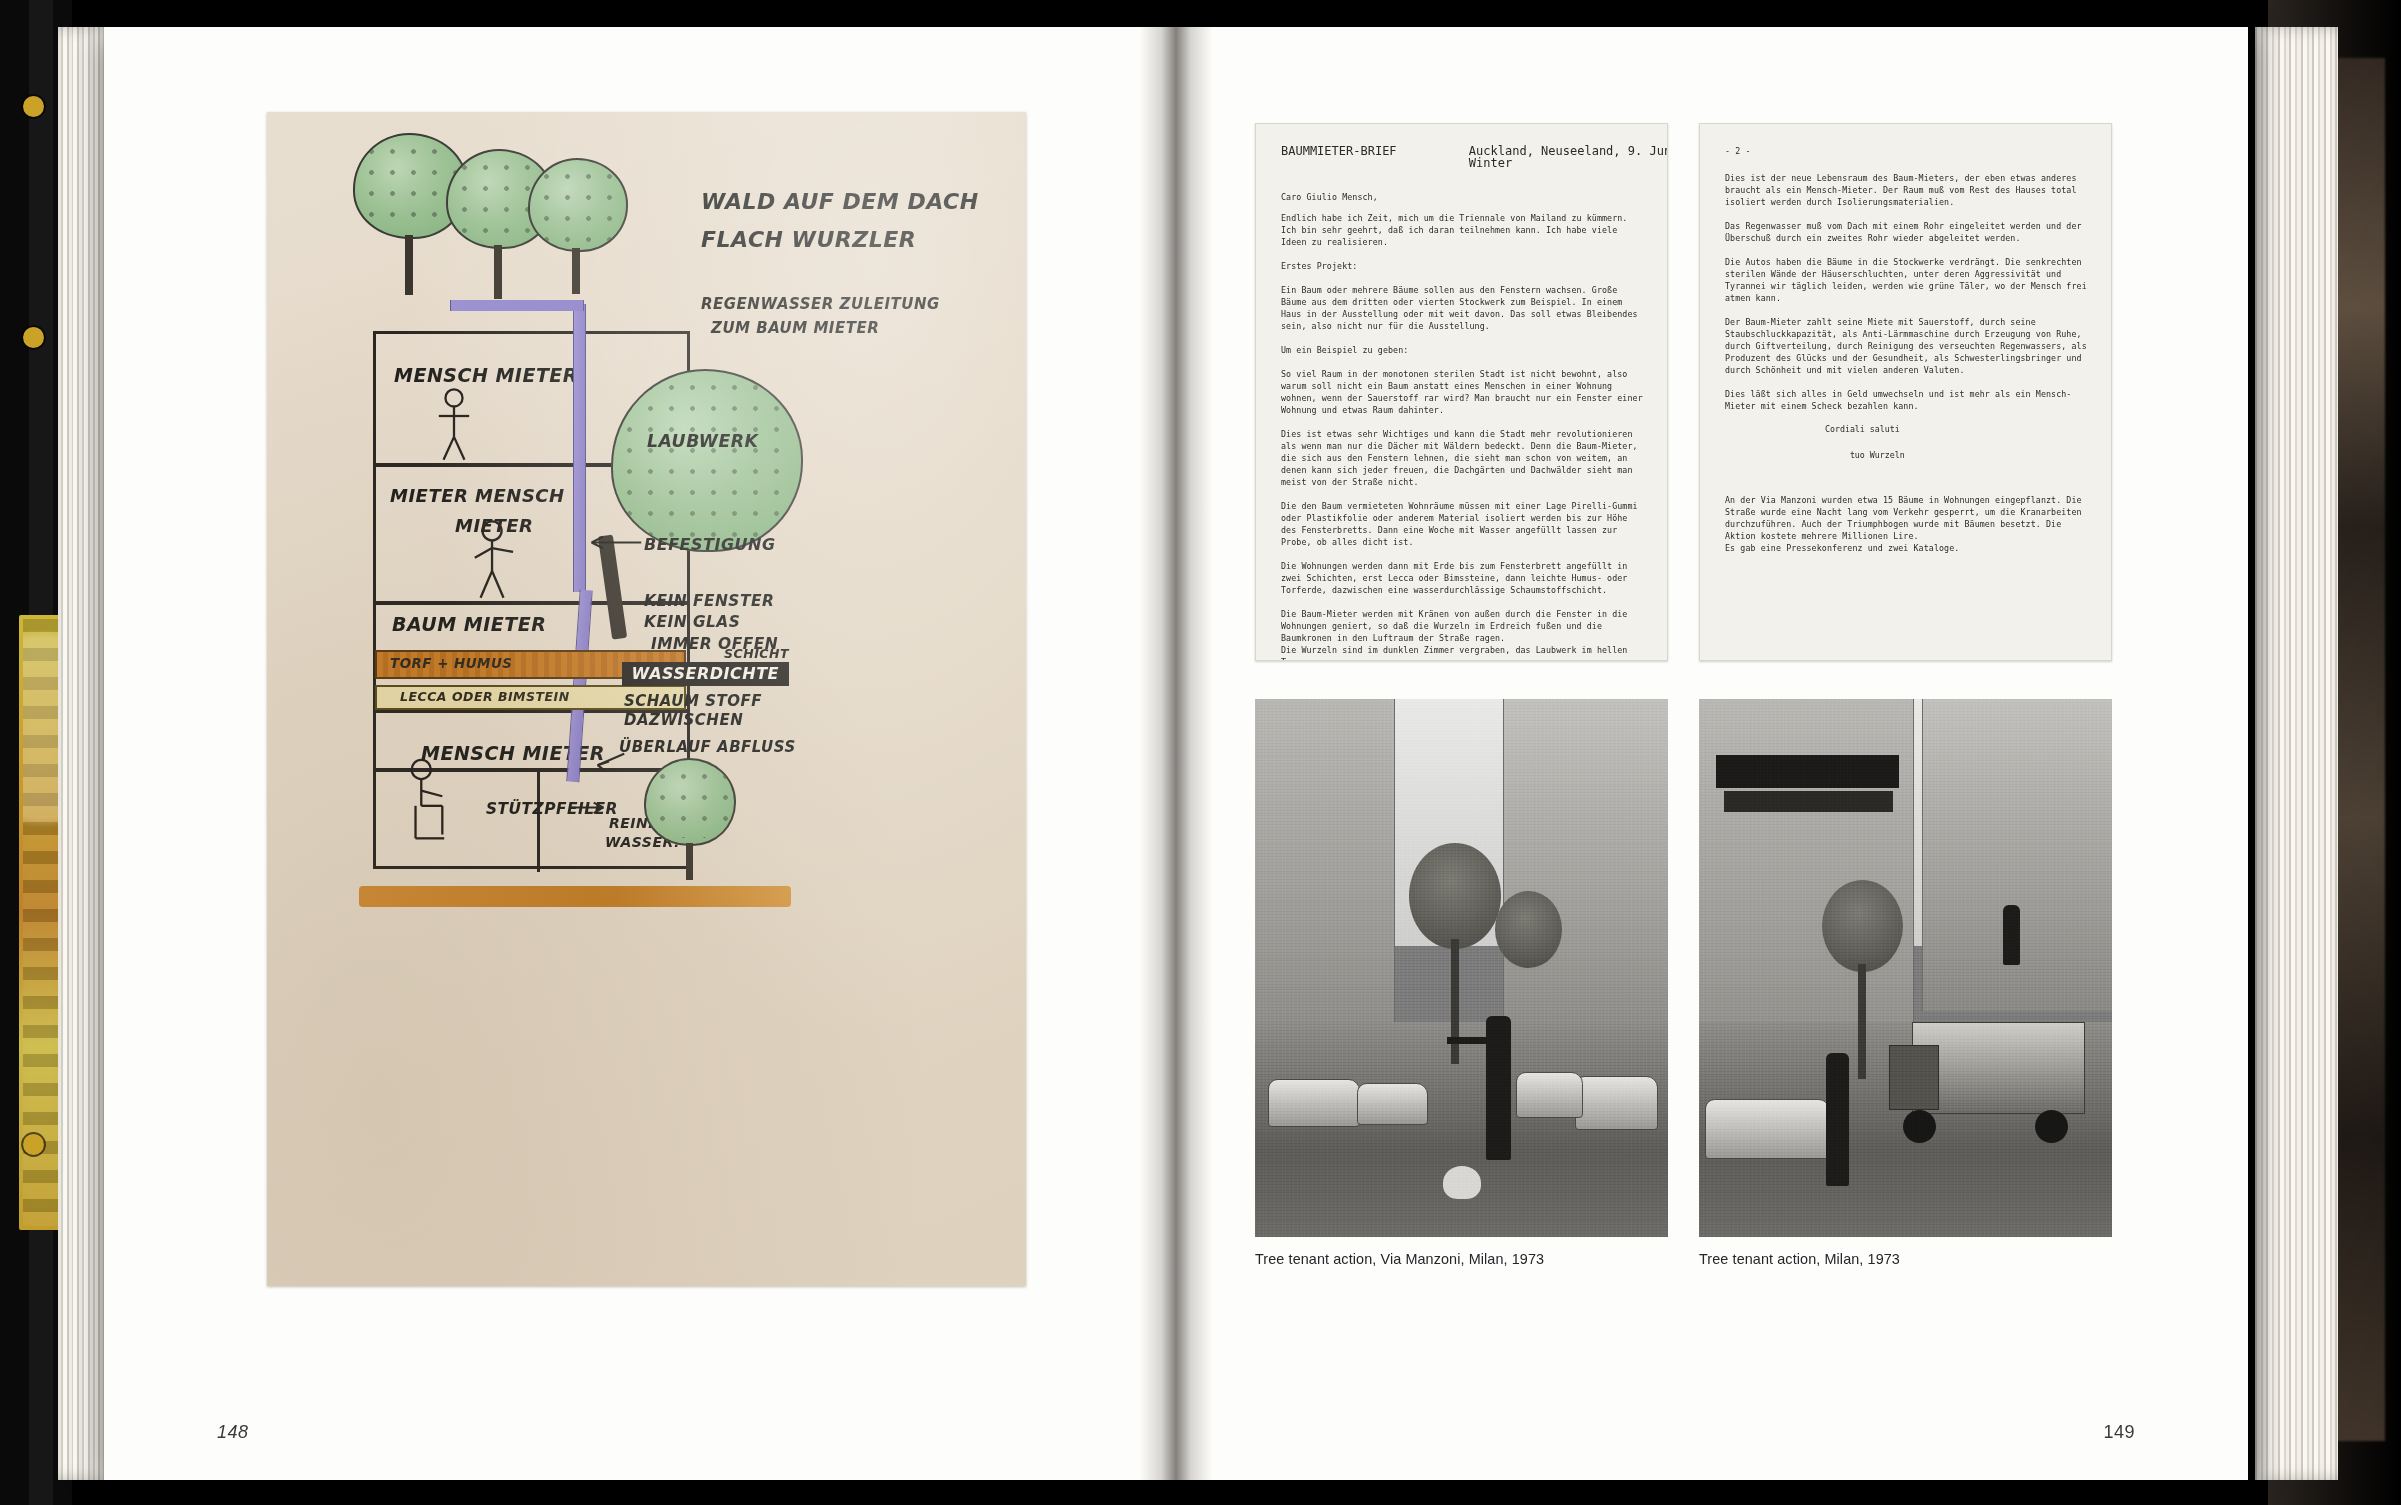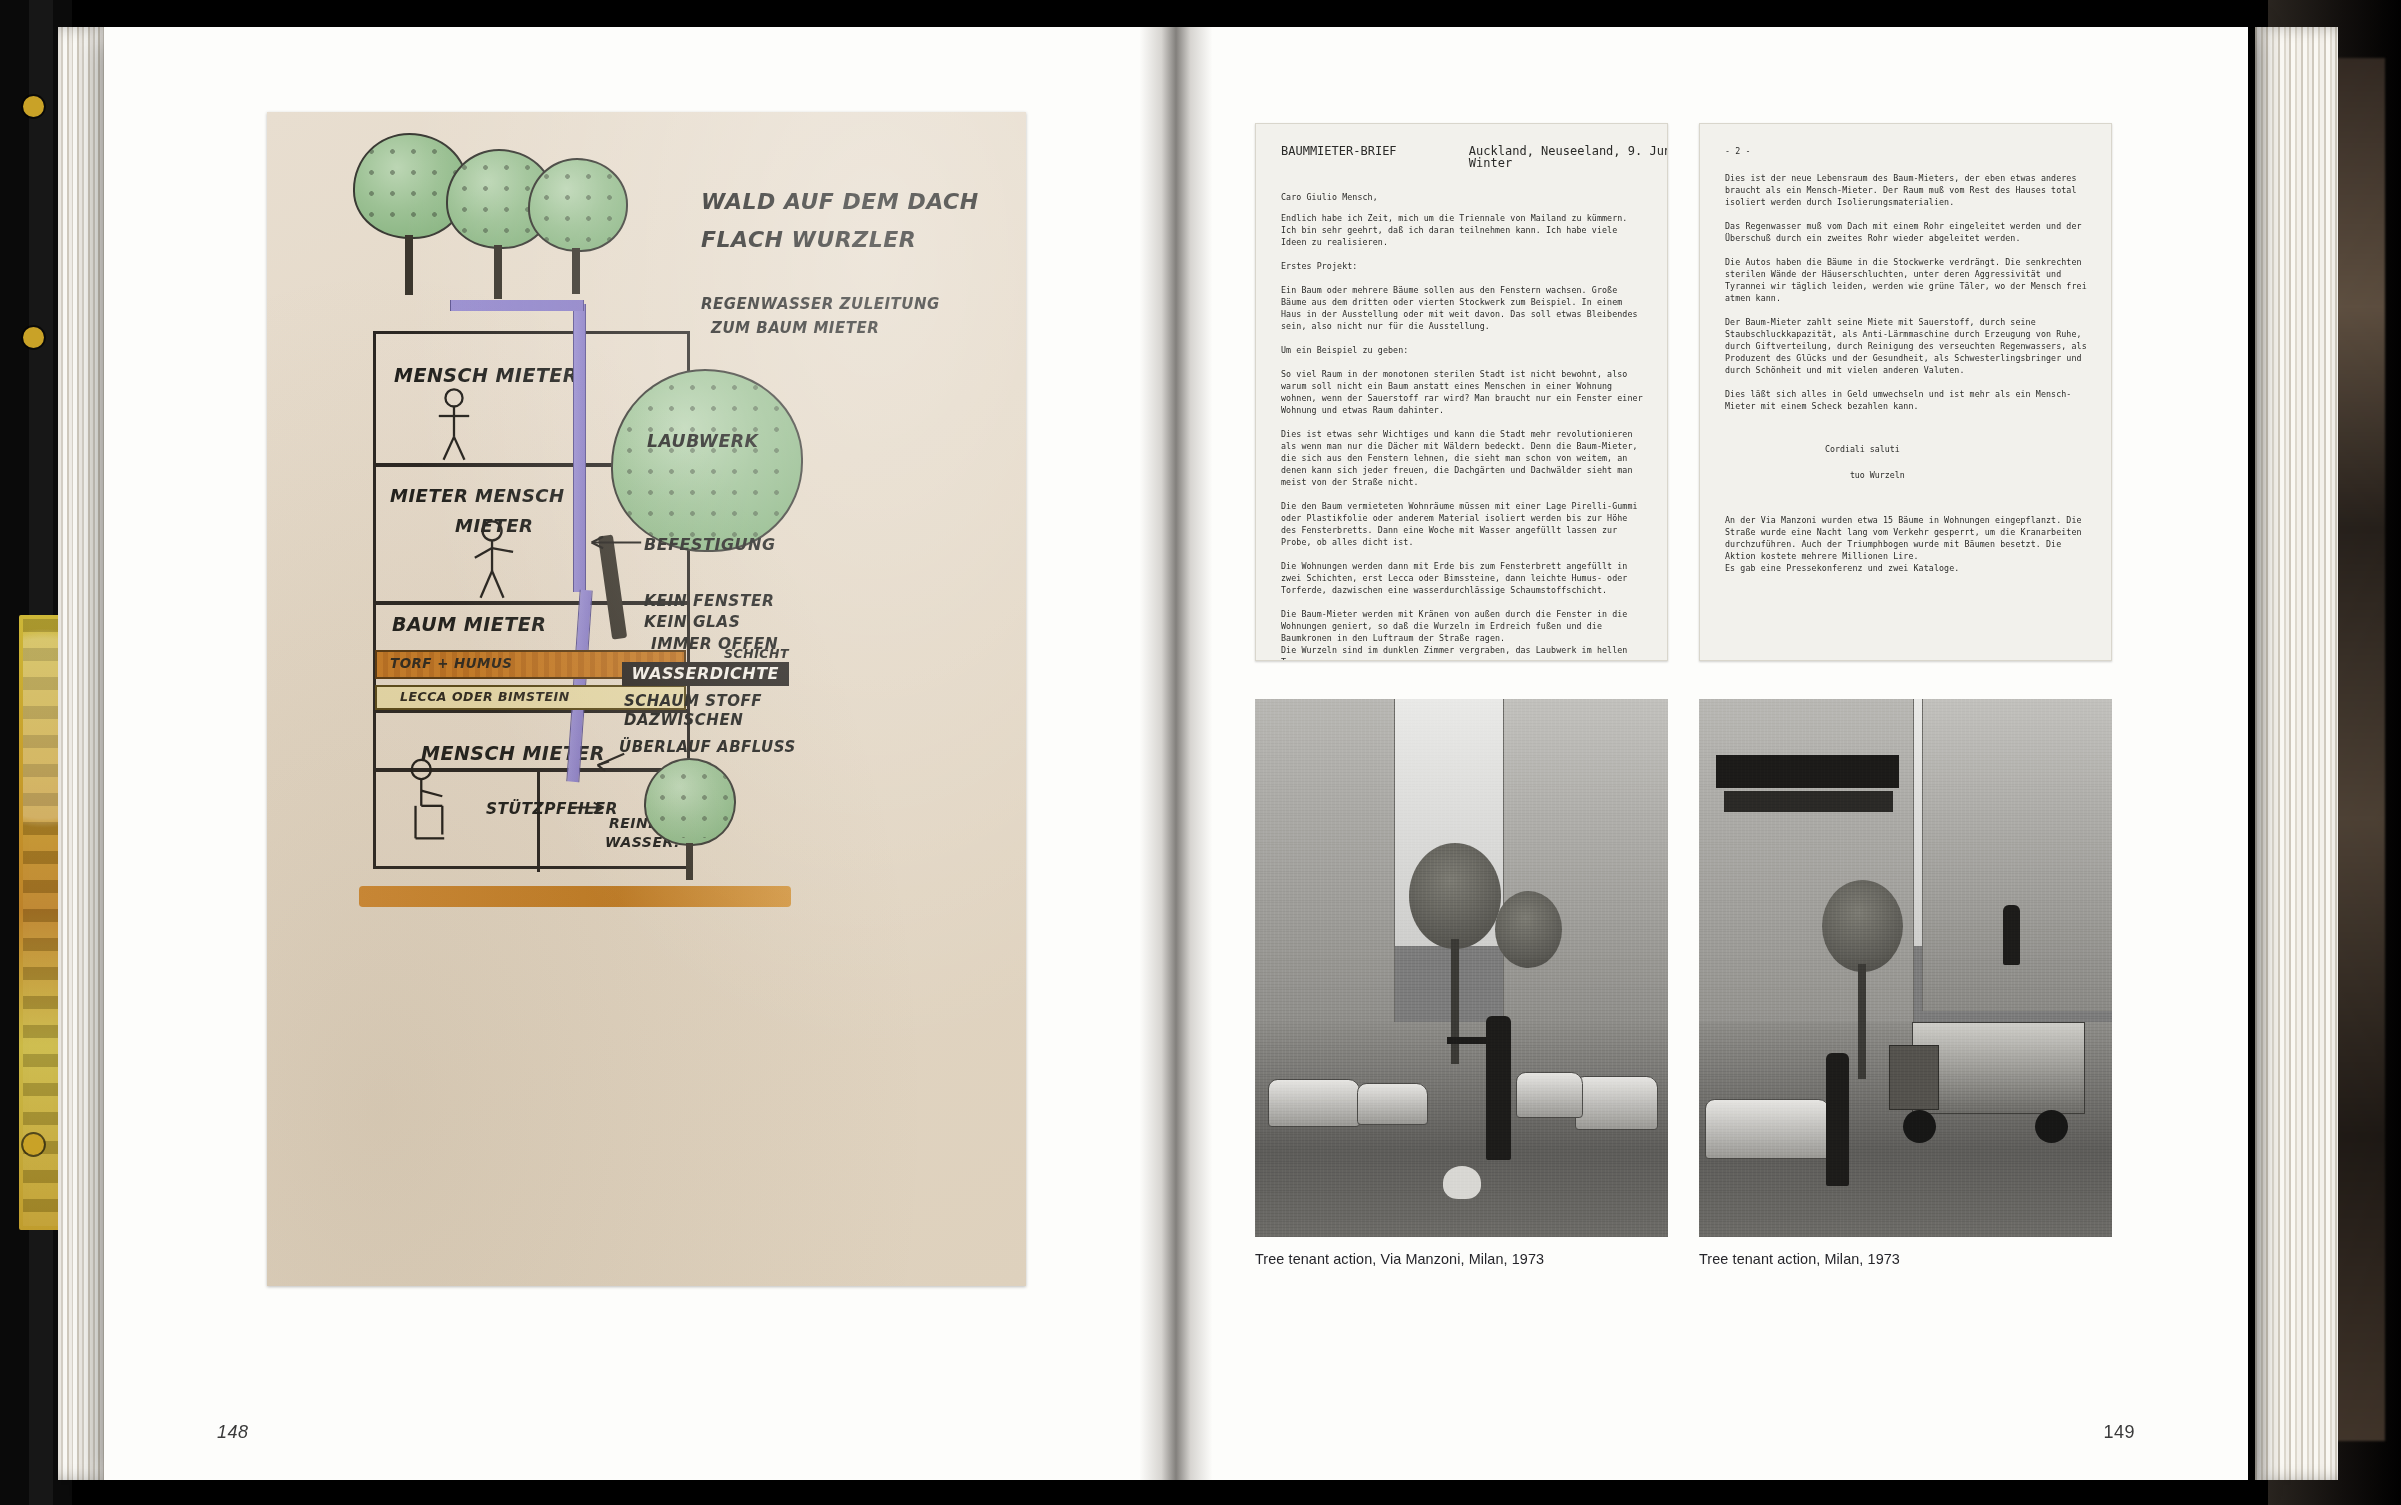--- a/index.html
+++ b/index.html
@@ -462,21 +462,21 @@
           <div class="mono" style="margin-bottom:15.4px;">- 2 -</div>
           <div class="mono">Dies ist der neue Lebensraum des Baum-Mieters, der eben etwas anderes braucht als ein Mensch-Mieter. Der Raum muß vom Rest des Hauses total isoliert werden durch Isolierungsmaterialien.
 
 Das Regenwasser muß vom Dach mit einem Rohr eingeleitet werden und der Überschuß durch ein zweites Rohr wieder abgeleitet werden.
 
 Die Autos haben die Bäume in die Stockwerke verdrängt. Die senkrechten sterilen Wände der Häuserschluchten, unter deren Aggressivität und Tyrannei wir täglich leiden, werden wie grüne Täler, wo der Mensch frei atmen kann.
 
 Der Baum-Mieter zahlt seine Miete mit Sauerstoff, durch seine Staubschluckkapazität, als Anti-Lärmmaschine durch Erzeugung von Ruhe, durch Giftverteilung, durch Reinigung des verseuchten Regenwassers, als Produzent des Glücks und der Gesundheit, als Schwesterlingsbringer und durch Schönheit und mit vielen anderen Valuten.
 
 Dies läßt sich alles in Geld umwechseln und ist mehr als ein Mensch-Mieter mit einem Scheck bezahlen kann.</div>
-          <div class="sig" style="margin-top:31px;">                    Cordiali saluti</div>
+          <div class="sig" style="margin-top:11px;">                    Cordiali saluti</div>
           <div class="sig" style="margin-top:13.4px;">                         tuo Wurzeln</div>
           <div class="mono" style="margin-top:33px;">An der Via Manzoni wurden etwa 15 Bäume in Wohnungen eingepflanzt. Die Straße wurde eine Nacht lang vom Verkehr gesperrt, um die Kranarbeiten durchzuführen. Auch der Triumphbogen wurde mit Bäumen besetzt. Die Aktion kostete mehrere Millionen Lire.
 Es gab eine Pressekonferenz und zwei Kataloge.</div>
         </div>
 
         <div class="photo" style="left:77px; top:672px; width:413px; height:538px;">
           <div class="sky"></div>
           <div class="bldgL"></div>
           <div class="bldgR"></div>
           <div class="street"></div>

